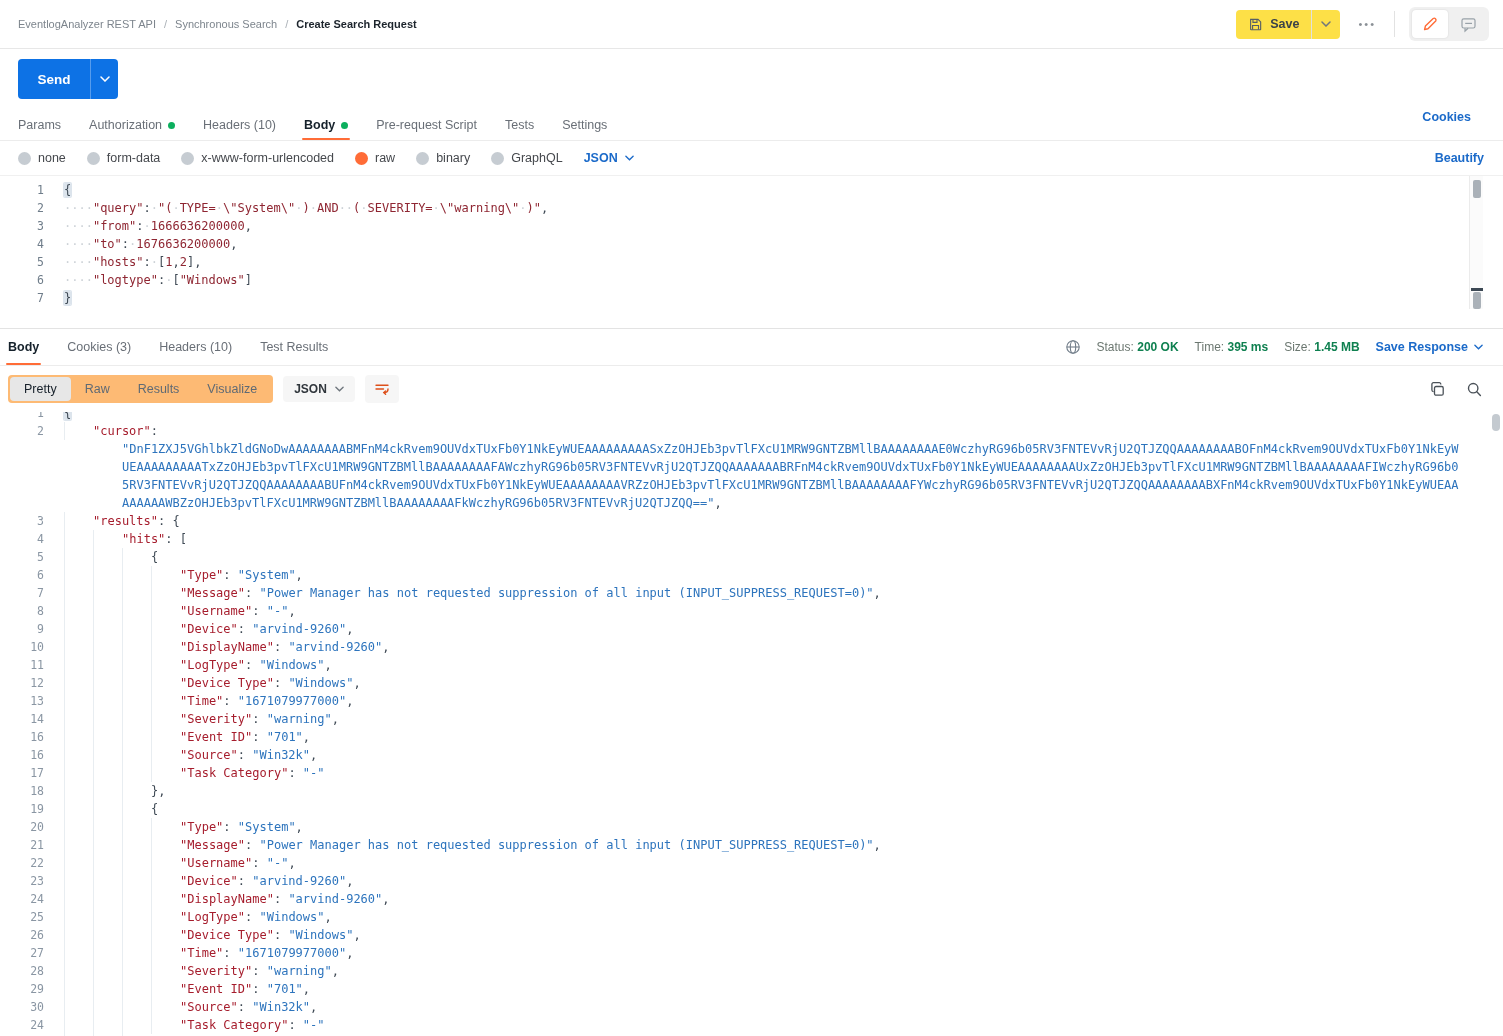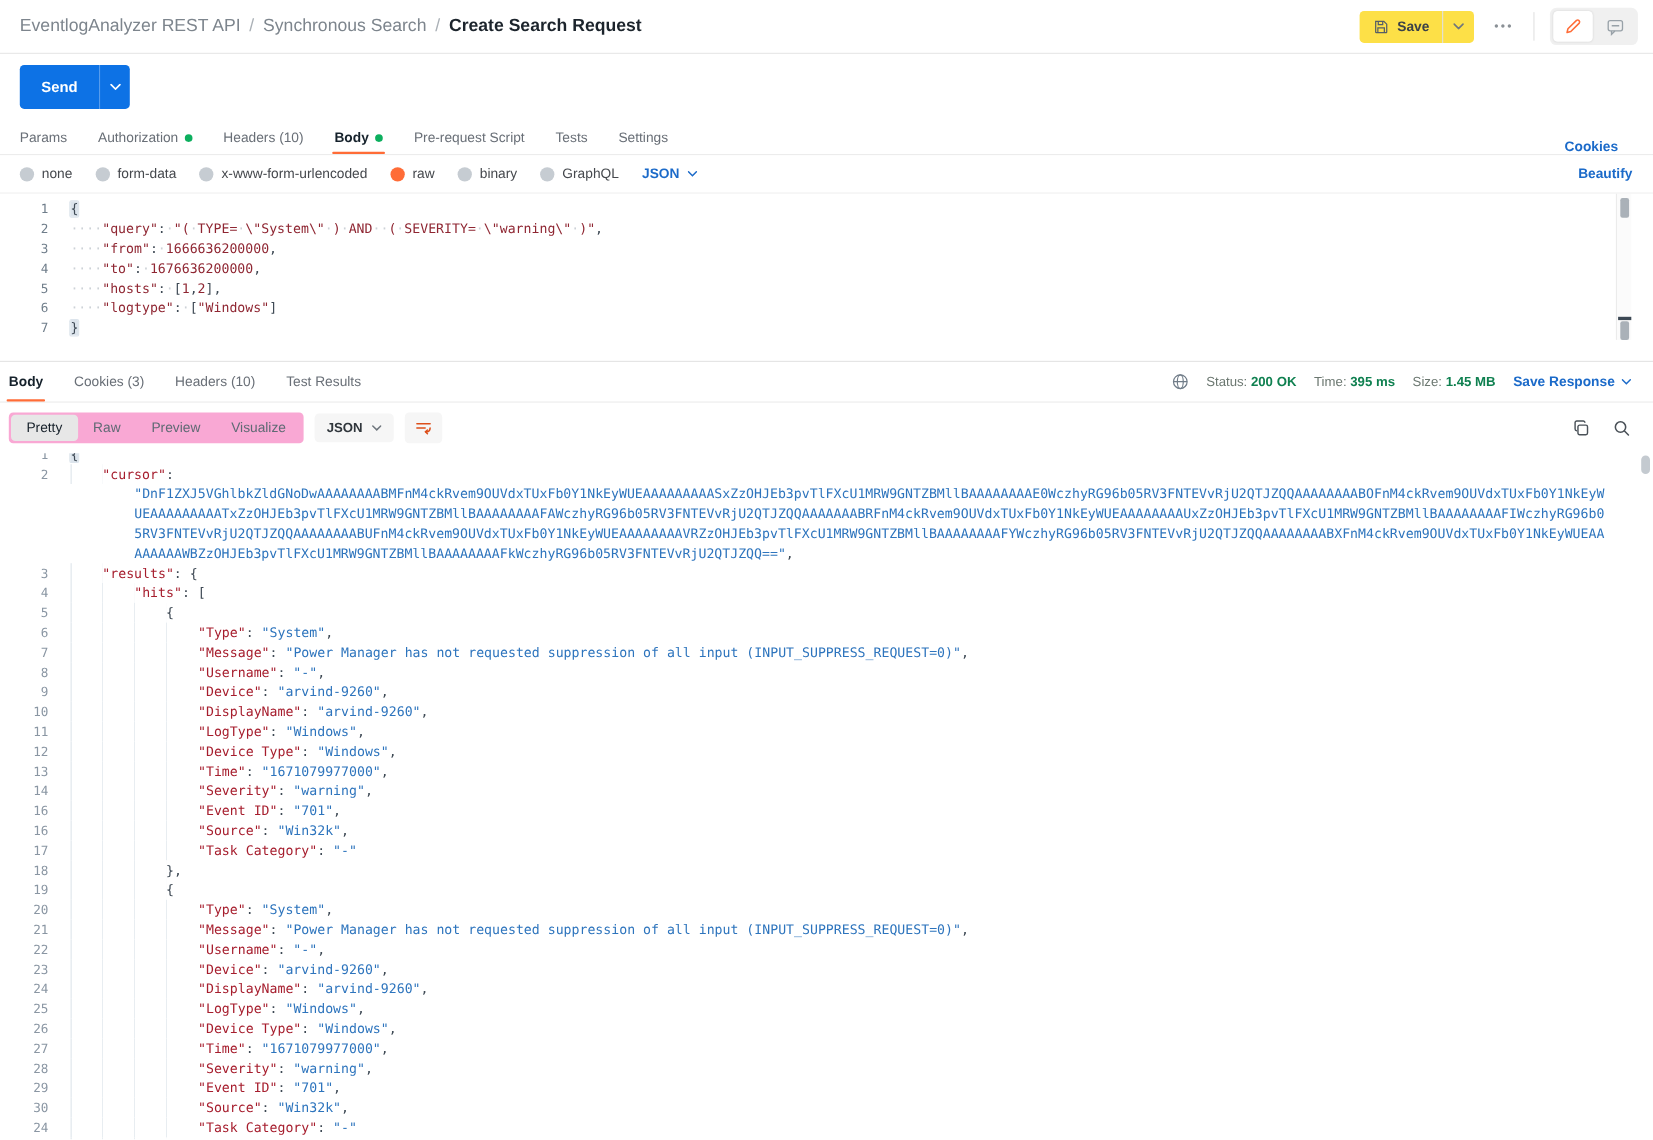--- a/index.html
+++ b/index.html
@@ -3,21 +3,21 @@
 <meta charset="utf-8">
 <style>
   * { box-sizing: border-box; margin: 0; padding: 0; }
   html,body { width:1503px; height:1036px; overflow:hidden; background:#fff;
     font-family:"Liberation Sans", sans-serif; color:#21262c; }
   .app { width:1503px; height:1036px; display:flex; flex-direction:column; overflow:hidden; }
 
   
   .topbar { height:49px; flex:none; display:flex; align-items:center;
     justify-content:space-between; padding:0 14px 0 18px; border-bottom:1px solid #e7e7e7; }
-  .crumbs { display:flex; align-items:center; gap:8px; font-size:16px; }
+  .crumbs { display:flex; align-items:center; gap:8px; font-size:11px; }
   .crumb { color:#7d858d; }
   .crumb-sep { color:#aab0b6; }
   .crumb.current { color:#1c242c; font-weight:bold; }
   .top-actions { display:flex; align-items:center; gap:14px; }
   .save-group { display:flex; align-items:stretch; background:#fde047; border-radius:4px; overflow:hidden; }
   .save-main { display:flex; align-items:center; gap:7px; padding:7px 12px; cursor:pointer; }
   .save-main span { font-size:12.5px; font-weight:bold; color:#3a4149; }
   .save-chev { display:flex; align-items:center; padding:0 9px; border-left:1px solid #e0e0e0; color:#6f767d; cursor:pointer; }
   .more-btn { color:#8a9096; font-size:11px; letter-spacing:2px; padding:6px 4px; cursor:pointer; }
   .vdiv { width:1px; height:26px; background:#e2e2e2; }
@@ -34,21 +34,21 @@
   .method .chev { color:#8a9096; }
   .url-text { padding:0 16px; font-size:13px; color:#1f262e; }
   .send-btn { width:100px; height:40px; flex:none; display:flex; align-items:stretch;
     background:#0d72e5; border-radius:4px; overflow:hidden; cursor:pointer; }
   .send-main { flex:1; display:flex; align-items:center; justify-content:center;
     color:#fff; font-size:13.5px; font-weight:bold; }
   .send-chev { width:28px; display:flex; align-items:center; justify-content:center;
     color:#fff; border-left:1px solid rgba(255,255,255,.3); }
 
   
-  .req-tabs { flex:none; height:31px; display:flex; align-items:flex-end; 
+  .req-tabs { flex:none; height:31px; display:flex; align-items:flex-start; 
     padding:0 32px 0 18px; border-bottom:1px solid #ececec; }
   .rtab { position:relative; font-size:12.5px; color:#696f77; height:100%;
     display:flex; align-items:center; gap:6px; cursor:pointer; }
   .rtab.active { color:#15212b; font-weight:bold; }
   .rtab.active::after { content:""; position:absolute; left:-2px; right:-2px; bottom:0;
     height:2px; background:#ff6c37; border-radius:2px; }
   .gdot { width:7px; height:7px; border-radius:50%; background:#0caf5e; }
   .spacer { flex:1; }
   .blue-link { font-size:12.5px; font-weight:bold; color:#1b6ac9; cursor:pointer; }
 
@@ -87,21 +87,21 @@
     padding:0 20px 0 8px; border-bottom:1px solid #ececec; }
   .resp-tabs .tabs { display:flex; align-items:center; gap:28px; height:100%; }
   .resp-meta { display:flex; align-items:center; gap:16px; font-size:12px; }
   .meta-item { color:#6b7770; }
   .meta-item b { color:#0f8050; font-weight:bold;text-align:center; }
   .saveresp { display:flex; align-items:center; gap:6px; color:#1b6ac9; font-size:12.5px;
     font-weight:bold; cursor:pointer; }
 
   
   .resp-toolbar { flex:none; display:flex; align-items:center; gap:10px; padding:9px 20px 9px 8px; }
-  .seg-group { display:flex; background:#f9a8d4; border-radius:4px; padding:2px; }
+  .seg-group { display:flex; background:#fdba74; border-radius:4px; padding:2px; }
   .seg { padding:5px 14px; font-size:12.5px; color:#5f6a74; border-radius:4px; cursor:pointer; }
   .seg.active { background:#e7e7e7; color:#16202a; }
   .pill { display:flex; align-items:center; gap:8px; background:#f6f6f6; border-radius:4px;
     padding:6px 11px; font-size:12px; font-weight:bold; color:#30363c; cursor:pointer; }
   .pill .chev { color:#6f767d; }
   .icon-pill { width:34px; height:28px; display:flex; align-items:center; justify-content:center;
     background:#f6f6f6; border-radius:4px; cursor:pointer; }
   .tb-icons { margin-left:auto; display:flex; align-items:center; gap:20px; }
   .tb-icons > span { cursor:pointer; display:flex; }
 
@@ -332,21 +332,21 @@
             </svg>
         </span>
       </span>
     </div>
   </nav>
 
   <div class="resp-toolbar">
     <div class="seg-group" id="view-segs">
         <div class="seg active">Pretty</div>
         <div class="seg">Raw</div>
-        <div class="seg">Preview</div>
+        <div class="seg">Results</div>
         <div class="seg">Visualize</div>
       </div>
     <div class="pill">
       <span>JSON</span>
       <span class="chev">
         <svg width="9" height="6" viewBox="0 0 10 6" fill="none" stroke="currentColor" stroke-width="1.5" stroke-linecap="round">
             <path d="M1 1l4 4 4-4"></path>
           </svg>
       </span>
     </div>

